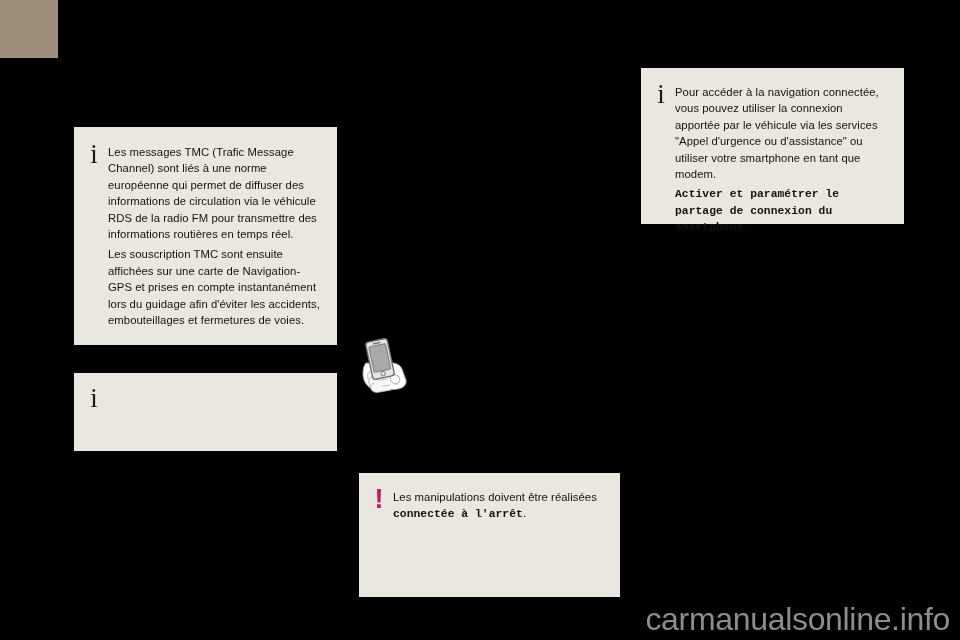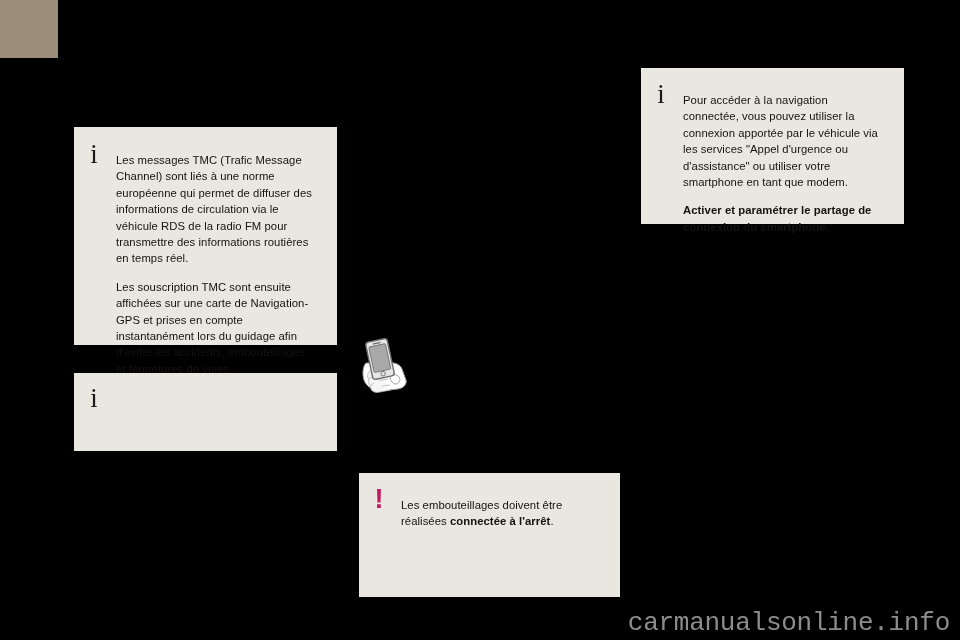--- a/index.html
+++ b/index.html
@@ -55,24 +55,25 @@
     padding-top: 1px;
   }
   .callout .body {
     flex: 1 1 auto;
     font-size: 11.3px;
     line-height: 16.4px;
     color: #15120f;
     letter-spacing: 0.005em;
   }
   .callout .body p {
-    margin: 12px;
+    margin: 4px;
   }
   .callout .body .bold {
     font-weight: 700;
+    font-family: Liberation Mono, monospace;
   }
 
   
   #box-tmc       { left: 74px;  top: 127px; width: 263px; height: 218px; padding: 13px 12px 10px 10px; }
   #box-danger    { left: 74px;  top: 373px; width: 263px; height: 78px;  padding: 11px 12px 10px 10px; }
   #box-connected { left: 641px; top: 68px;  width: 263px; height: 156px; padding: 12px 12px 10px 10px; }
   #box-safety    { left: 359px; top: 473px; width: 261px; height: 124px; padding: 12px 12px 10px 10px; }
 
   
   #phone-illus {
@@ -81,24 +82,24 @@
     top: 336px;
     width: 56px;
     height: 62px;
   }
 
   
   .watermark {
     position: absolute;
     right: 10px;
     bottom: 2px;
-    font-size: 26px;
+    font-size: 32px;
     letter-spacing: -0.01em;
     color: #8d8d8d;
-    font-family: Liberation Mono, monospace;
+    font-family: Liberation Sans, sans-serif;
     white-space: nowrap;
   }
 </style>
 </head>
 <body>
 
 <div class="corner-block"></div>
 
 <div class="callout" id="box-tmc">
   <span class="marker info">i</span>
@@ -116,21 +117,21 @@
   <span class="marker info">i</span>
   <div class="body">
     <p>Pour accéder à la navigation connectée, vous pouvez utiliser la connexion apportée par le véhicule via les services "Appel d'urgence ou d'assistance" ou utiliser votre smartphone en tant que modem.</p>
     <p class="bold">Activer et paramétrer le partage de connexion du smartphone.</p>
   </div>
 </div>
 
 <div class="callout" id="box-safety">
   <span class="marker warn">!</span>
   <div class="body">
-    <p><span>Les embouteillages doivent être réalisées </span><span class="bold">connectée à l'arrêt</span><span>.</span></p>
+    <p><span>Les manipulations doivent être réalisées </span><span class="bold">connectée à l'arrêt</span><span>.</span></p>
   </div>
 </div>
 
 <div id="phone-illus">
   <svg width="56" height="62" viewBox="0 0 56 62" xmlns="http://www.w3.org/2000/svg">
 
     <path d="M8 27 C5 30 4 38 6 44 C8 50 14 54 22 55 L40 53 C46 52 49 48 48 44 L44 33 C42 28 36 26 30 27 Z" fill="#ffffff" stroke="#9a9a9a" stroke-width="1"></path>
 
     <path d="M13 35 C10 36 9 39 10 42 C11 45 15 46 19 45 L30 43" fill="#f6f6f6" stroke="#b0b0b0" stroke-width="0.8"></path>
     <path d="M14 41 C11 42 10 45 11 48 C12 51 16 52 20 51 L32 49" fill="#f6f6f6" stroke="#b0b0b0" stroke-width="0.8"></path>

